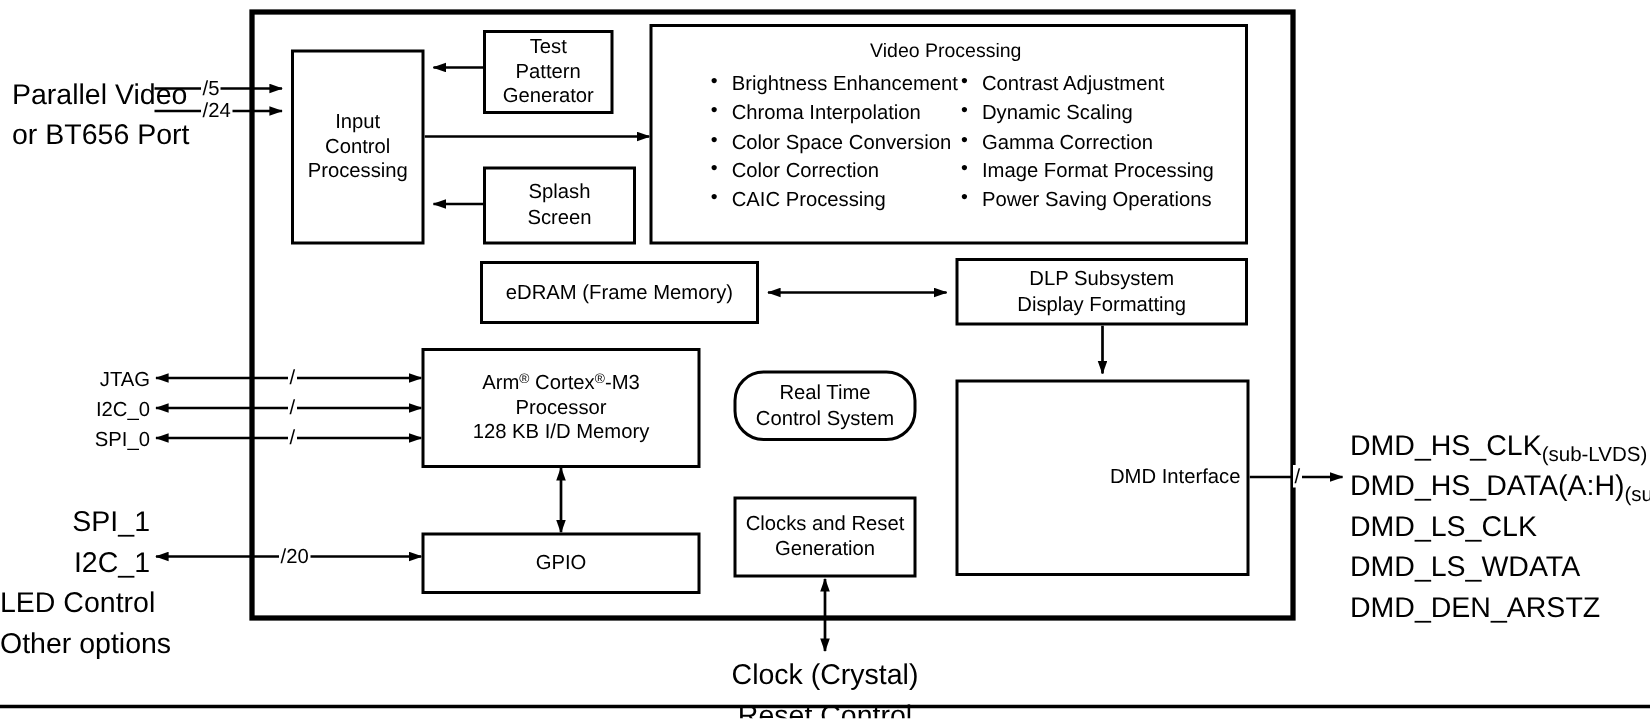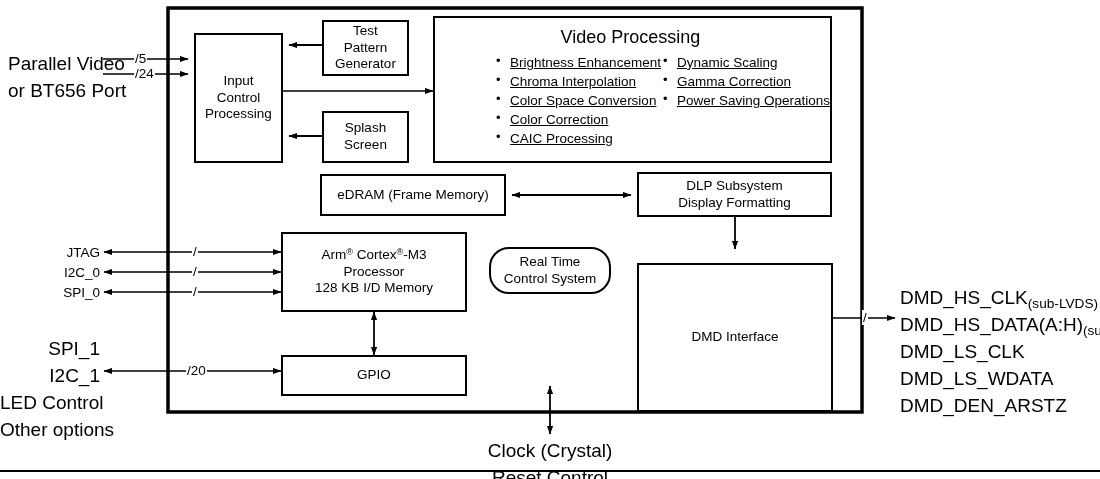--- a/index.html
+++ b/index.html
@@ -57,28 +57,27 @@
     background: #ffffff;
     padding: 0 1px;
   }
   
   #vp-block {
     display: block;
     padding: 6px 0 0 0;
   }
   #vp-title {
     text-align: center;
-    font-size: 18px;
+    font-size: 13px;
     margin: 2px 4px 4px 0;
   }
   #vp-cols {
     display: flex;
-    justify-content: flex-end;
+    justify-content: center;
     padding-left: 16px;
-    text-decoration: underline;
   }
   #vp-cols ul {
     list-style: none;
     margin: 0;
     padding: 0;
   }
   #vp-cols li {
     font-size: 13.5px;
     line-height: 1.42;
     position: relative;
@@ -185,40 +184,42 @@
   </div>
 
   <div class="blk" id="test-pattern" style="left:322px; top:20px; width:87px; height:56px;">
     <div class="txt">
       <div>Test</div>
       <div>Pattern</div>
       <div>Generator</div>
     </div>
   </div>
 
-  <div class="blk" id="splash-screen" style="left:322px; top:111px; width:87px; height:52px;align-items:center;">
+  <div class="blk" id="splash-screen" style="left:322px; top:111px; width:102px; height:52px;align-items:center;">
     <div class="txt">
       <div>Splash</div>
       <div>Screen</div>
     </div>
   </div>
 
   <div class="blk" id="vp-block" style="left:433px; top:16px; width:399px; height:147px;">
     <div id="vp-title">Video Processing</div>
     <div id="vp-cols">
       <ul id="vp-col-a">
         <li>Brightness Enhancement</li>
         <li>Chroma Interpolation</li>
         <li>Color Space Conversion</li>
         <li>Color Correction</li>
         <li>CAIC Processing</li>
       </ul>
       <ul id="vp-col-b">
+        <li>Contrast Adjustment</li>
         <li>Dynamic Scaling</li>
         <li>Gamma Correction</li>
+        <li>Image Format Processing</li>
         <li>Power Saving Operations</li>
       </ul>
     </div>
   </div>
 
   <div class="blk" id="edram" style="left:320px; top:174px; width:186px; height:42px;">
     <div class="txt">eDRAM (Frame Memory)</div>
   </div>
 
   <div class="blk" id="dlp-subsystem" style="left:637px; top:172px; width:195px; height:45px;">
@@ -242,22 +243,28 @@
     <div class="txt">
       <div>Real Time</div>
       <div>Control System</div>
     </div>
   </div>
 
   <div class="blk" id="gpio" style="left:281px; top:355px; width:186px; height:41px;">
     <div class="txt">GPIO</div>
   </div>
 
-
-  <div class="blk" id="dmd-interface" style="left:637px; top:263px; width:196px; height:149px;">
+  <div class="blk" id="clocks-reset" style="left:489px; top:331px; width:122px; height:54px;">
+    <div class="txt">
+      <div>Clocks and Reset</div>
+      <div>Generation</div>
+    </div>
+  </div>
+
+  <div class="blk" id="dmd-interface" style="left:637px; top:253px; width:196px; height:131px;justify-content:flex-end;">
     <div class="txt">DMD Interface</div>
   </div>
 
   <div class="lbl c" style="left:470px; top:438px; width:160px;">
     <div class="sig-line">Clock (Crystal)</div>
     <div class="sig-line">Reset Control</div>
   </div>
 
   <div class="slash" style="left:862px; top:310px;">/</div>
 

